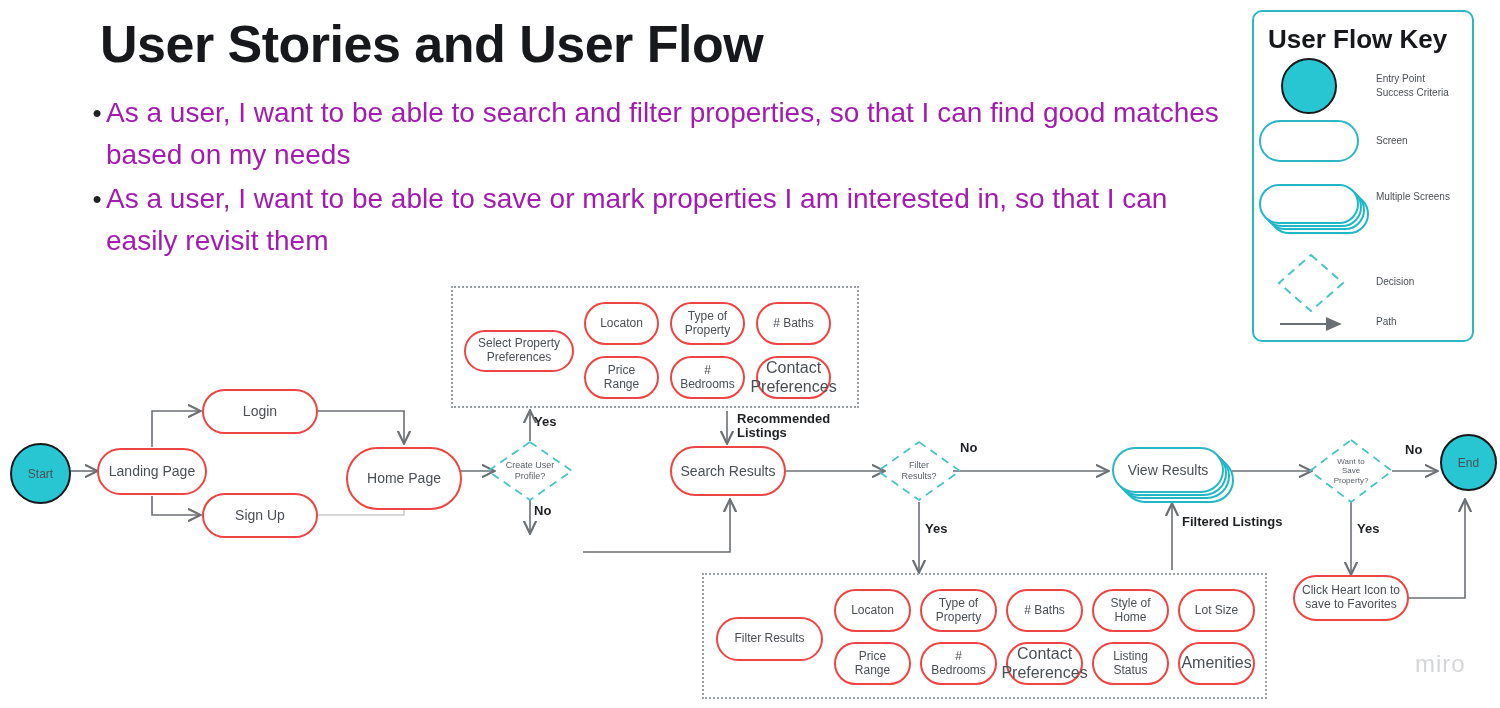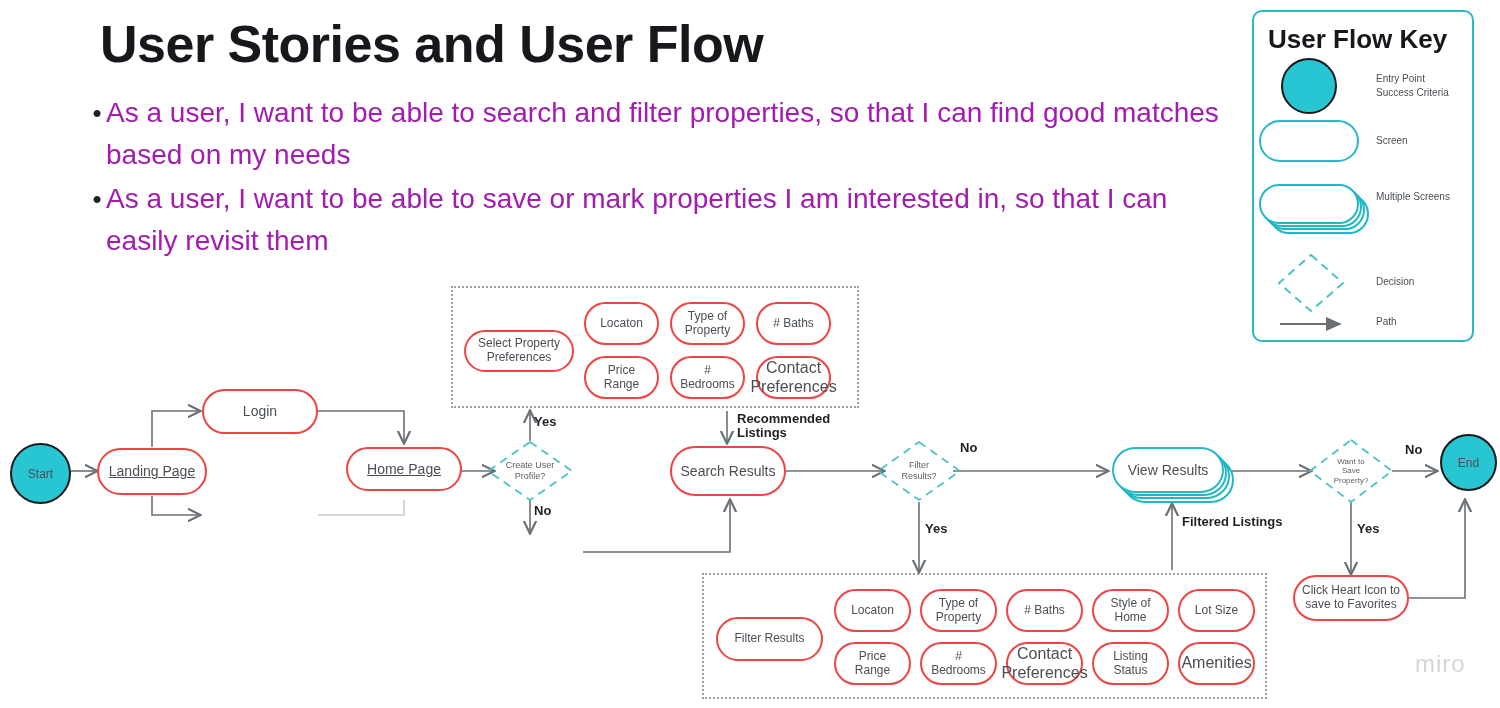--- a/index.html
+++ b/index.html
@@ -203,30 +203,33 @@
     <g fill="none" stroke="#C9CCCF" stroke-width="1.6">
 
       <path d="M318,515 L404,515 L404,500"></path>
     </g>
   </svg>
 
   <div class="term" style="left:10px;top:443px;width:57px;height:57px;">
     <span>Start</span>
   </div>
 
-  <div class="node screen big" style="left:97px;top:448px;width:110px;height:47px;text-decoration:underline;">
+  <div class="node screen big" style="left:97px;top:448px;width:110px;height:47px;">
     <span>Landing Page</span>
   </div>
 
   <div class="node screen big" style="left:202px;top:389px;width:116px;height:45px;">
     <span>Login</span>
   </div>
 
-
-  <div class="node screen big" style="left:346px;top:447px;width:116px;height:44px;text-decoration:underline;">
+  <div class="node screen big" style="left:202px;top:493px;width:116px;height:45px;">
+    <span>Sign Up</span>
+  </div>
+
+  <div class="node screen big" style="left:346px;top:447px;width:116px;height:63px;">
     <span>Home Page</span>
   </div>
 
   <div class="decision" style="left:486px;top:440px;width:88px;height:62px;">
     <svg class="dia" viewBox="0 0 88 62">
       <polygon points="44,2 86,31 44,60 2,31" fill="none" stroke="#49C4C6" stroke-width="1.8" stroke-dasharray="8 6"></polygon>
     </svg>
     <div class="dlabel">
       <div>Create User</div>
       <div>Profile?</div>

